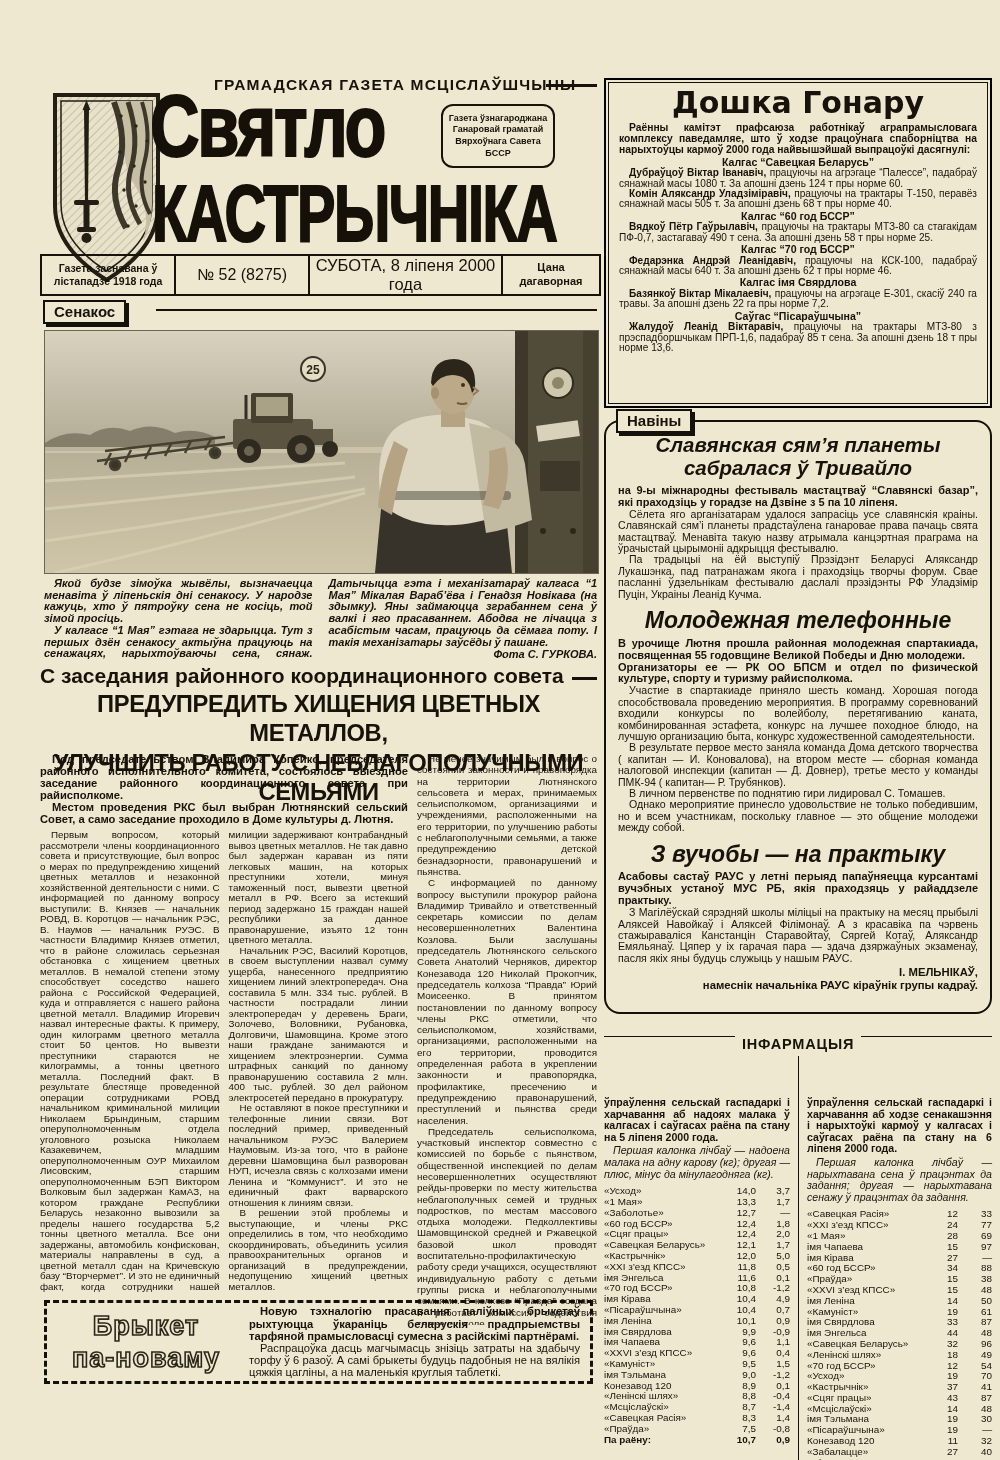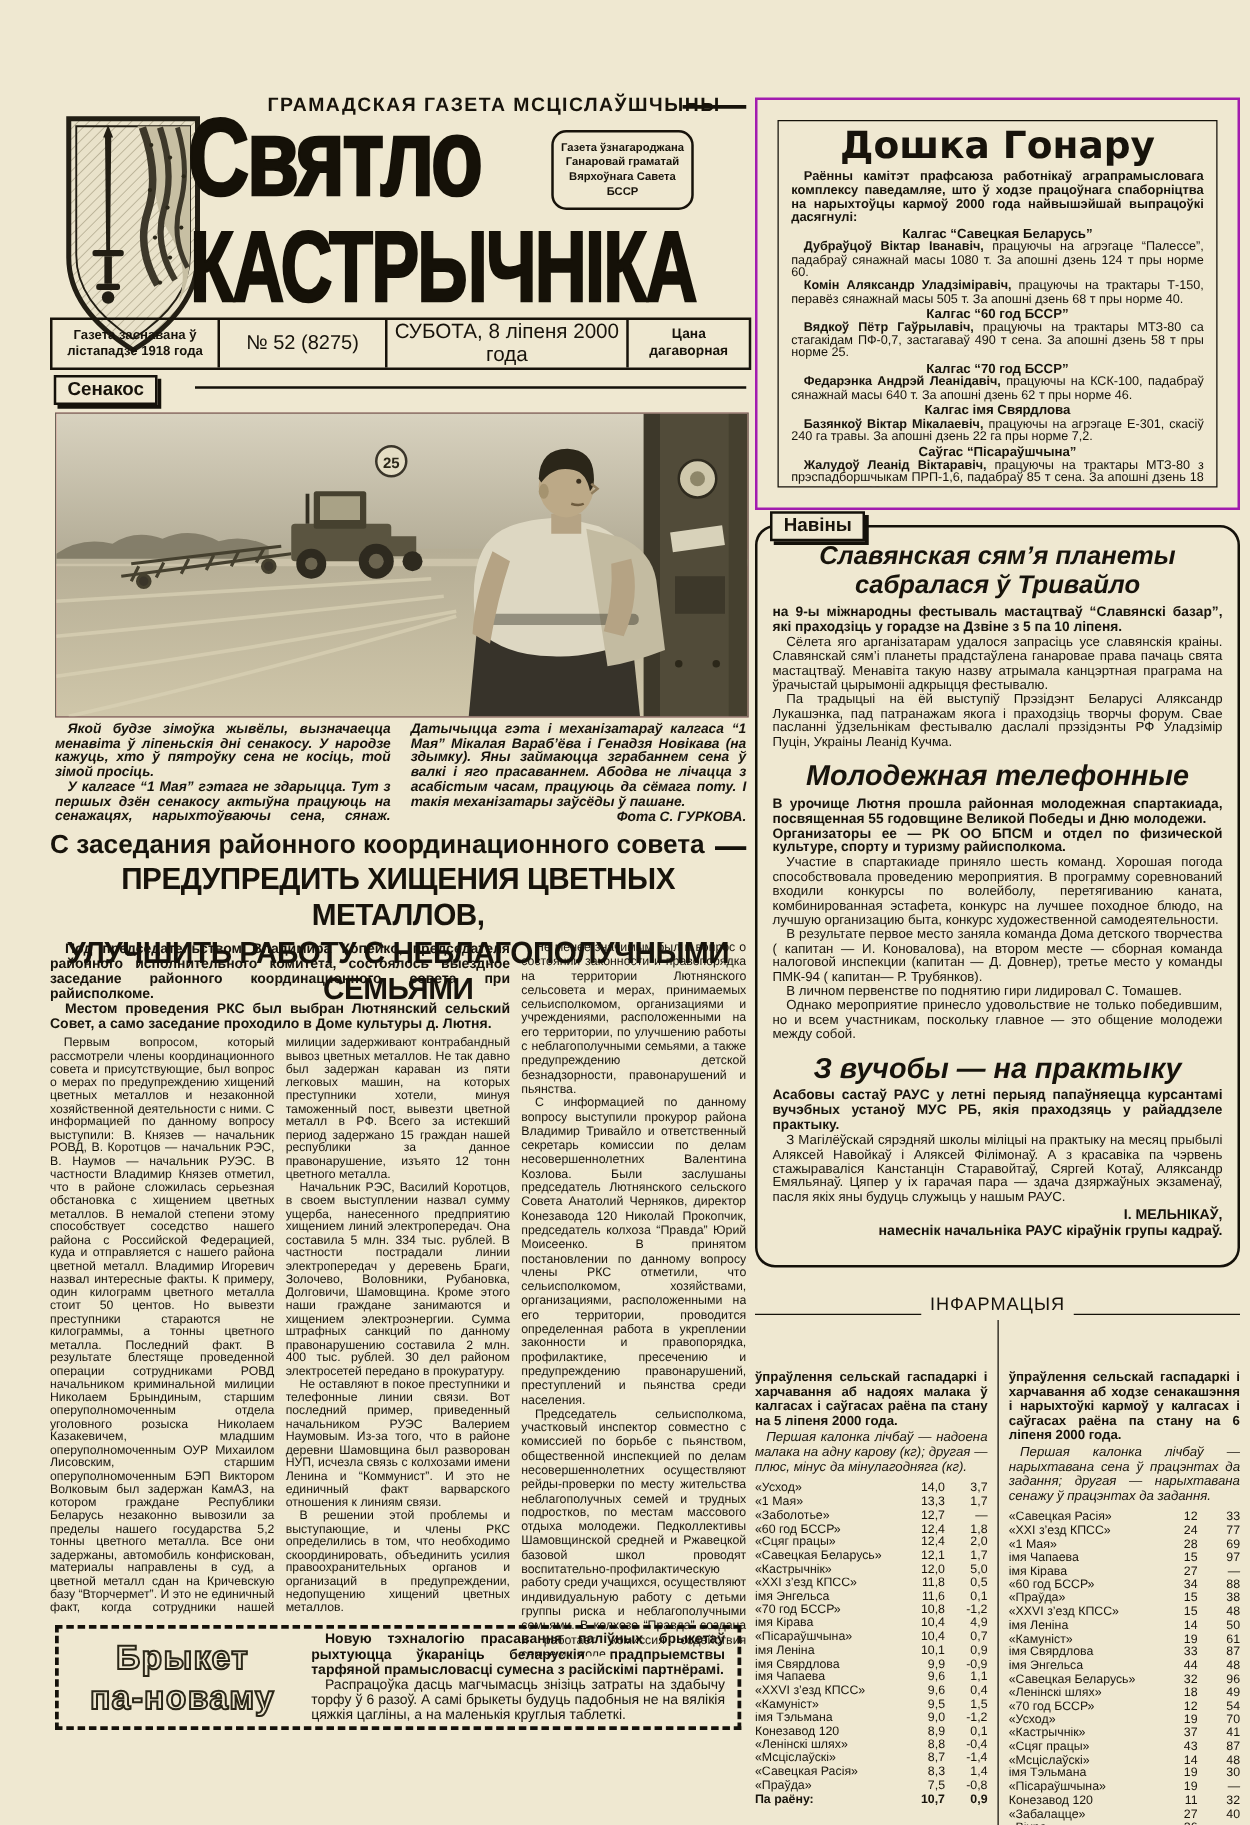--- a/index.html
+++ b/index.html
@@ -31,21 +31,21 @@
   .ib-date{flex:1;font-size:16.5px;}
   .ib-price{width:88px;font-size:11px;font-weight:bold;line-height:1.25;}
 
   
   .tag-label{border:2px solid #14110a;background:#efe8d1;padding:1px 9px 2px;font-weight:bold;font-size:15px;
     box-shadow:3px 3px 0 #14110a;display:inline-block;white-space:nowrap;}
   .senakos-label{left:43px;top:300px;z-index:3;}
   .senakos-line{left:156px;top:309px;width:441px;border-top:2px solid #14110a;}
 
   
-  .photo{left:44px;top:330px;width:553px;height:242px;border:1px solid #6b6558;background:#fca5a5;}
+  .photo{left:44px;top:330px;width:553px;height:242px;border:1px solid #6b6558;background:#7dd3fc;}
   .caption{left:44px;top:578px;width:553px;font-style:italic;font-weight:bold;font-size:11px;line-height:11.7px;
     column-count:2;column-gap:16px;text-align:justify;}
   .caption p{text-indent:10px;}
   .photo-credit{text-align:right;text-indent:0;margin-top:1px;}
 
   
   .kicker{left:40px;top:664px;width:557px;display:flex;align-items:center;gap:8px;font-size:21px;font-weight:bold;white-space:nowrap;}
   .kicker-line{flex:1;border-top:3px solid #14110a;margin-top:5px;}
   .headline{left:40px;top:689px;width:557px;text-align:center;font-weight:bold;font-size:24.5px;line-height:1.2;
     letter-spacing:-0.4px;transform:scaleX(0.97);transform-origin:center top;}
@@ -62,40 +62,40 @@
   .briquette{left:44px;top:1300px;width:549px;height:84px;border:3px dashed #14110a;display:flex;align-items:center;gap:14px;padding:4px 10px;box-sizing:border-box;}
   .brq-title{width:178px;text-align:center;font-weight:bold;font-size:27px;line-height:1.2;letter-spacing:1px;
     color:#7d7765;-webkit-text-fill-color:transparent;-webkit-text-stroke:1.6px #2b2718;}
   .brq-title span{display:block;}
   .brq-text{flex:1;font-size:11.2px;line-height:12.2px;text-align:justify;}
   .brq-text .bld{font-weight:bold;}
   .brq-text p{text-indent:11px;}
 
   
   .right-col{left:604px;top:78px;width:388px;height:952px;}
-  .honor-outer{position:absolute;left:0;top:0;width:388px;height:330px;border:2px solid #a21caf;padding:16px;box-sizing:border-box;}
+  .honor-outer{position:absolute;left:0;top:0;width:388px;height:330px;border:2px solid #000000;padding:2px;box-sizing:border-box;}
   .honor-inner{border:1.5px solid #14110a;height:100%;box-sizing:border-box;padding:3px 10px 4px;overflow:hidden;}
   .hb-title{text-align:center;font-family:"DejaVu Sans", sans-serif;font-weight:bold;font-size:30px;line-height:1.1;margin:0 0 4px;}
   .hb-intro{font-weight:bold;font-size:10.3px;line-height:10.9px;text-align:justify;text-indent:10px;}
   .hb-heading{text-align:center;font-weight:bold;font-size:10.6px;line-height:11.5px;margin-top:1px;}
   .hb-p{font-size:10.1px;line-height:10.4px;text-align:justify;text-indent:10px;}
 
   .navins{position:absolute;left:0;top:342px;width:388px;}
   .nav-label{position:absolute;left:12px;top:-11px;z-index:2;}
   .nav-box{border:2px solid #14110a;border-radius:16px;padding:12px 12px 6px;height:594px;box-sizing:border-box;overflow:hidden;}
   .nv-title{text-align:center;font-weight:bold;font-style:italic;line-height:1.12;}
   .nv-title.t1{font-size:20.5px;margin:0 0 5px;}
   .nv-title.t2{font-size:23px;margin:8px 0 4px;}
   .nv-lead{font-weight:bold;font-size:11px;line-height:11.9px;text-align:justify;}
   .nv-p{font-size:10.6px;line-height:11.4px;text-align:justify;text-indent:11px;}
   .nv-sig{text-align:right;font-weight:bold;font-size:11.3px;line-height:12.5px;margin-top:2px;}
 
   
   .info{left:604px;top:1036px;width:388px;}
-  .info-head{display:flex;align-items:flex-end;gap:7px;font-weight:normal;font-size:14.5px;letter-spacing:0.8px;}
+  .info-head{display:flex;align-items:flex-start;gap:7px;font-weight:bold;font-size:14.5px;letter-spacing:0.8px;}
   .info-head .line{flex:1;border-top:1.5px solid #14110a;}
   .info-cols{display:flex;margin-top:4px;}
   .info-col{width:50%;box-sizing:border-box;padding-right:8px;}
   .info-col.second{border-left:1.3px solid #14110a;padding-right:0;padding-left:8px;}
   .inf-heading{font-weight:bold;font-size:10.6px;line-height:11.6px;text-align:justify;margin-top:41px;}
   .inf-note{font-style:italic;font-size:10.6px;line-height:11.6px;text-align:justify;text-indent:9px;margin:2px 0 6px;}
   .tbl-row{display:flex;font-size:9.9px;line-height:10.8px;white-space:nowrap;}
   .tbl-name{flex:1;overflow:hidden;}
   .tbl-v1{width:36px;text-align:right;}
   .tbl-v2{width:34px;text-align:right;}

